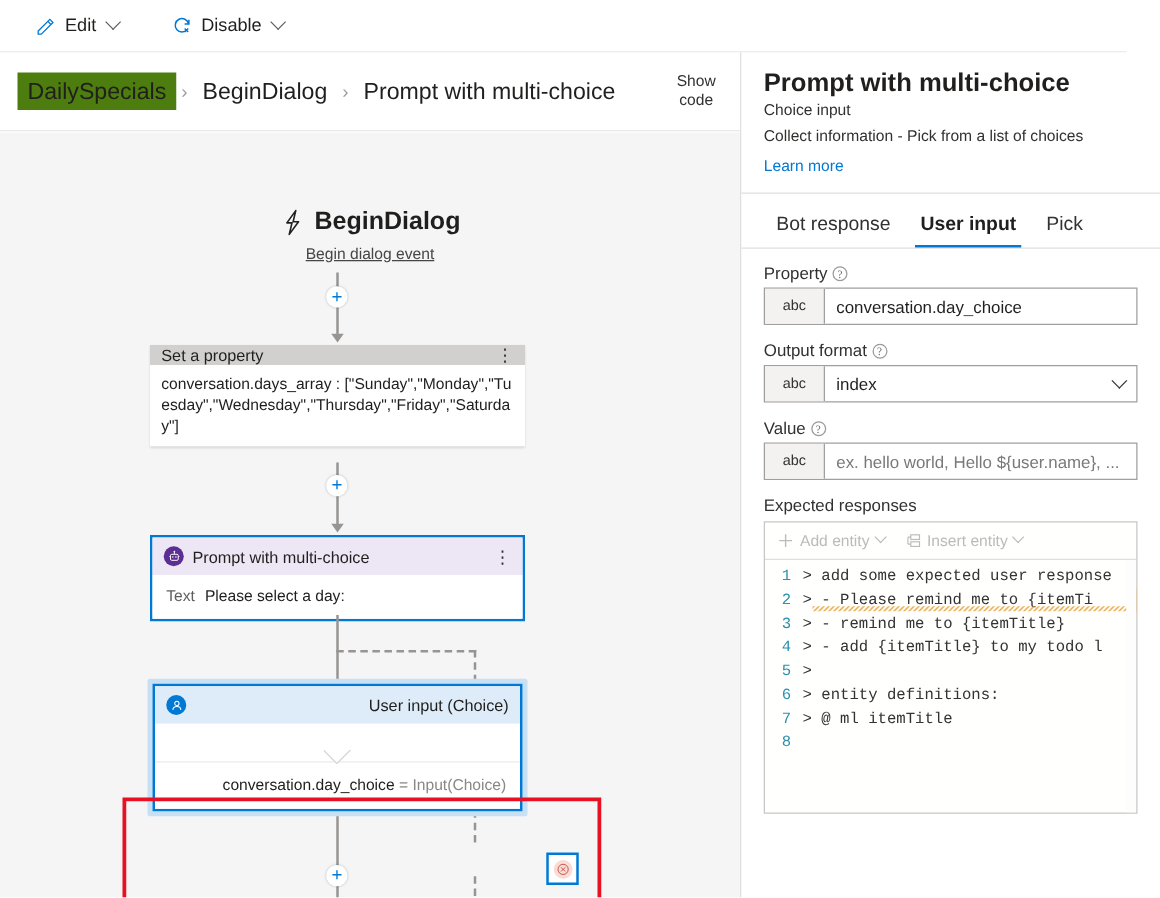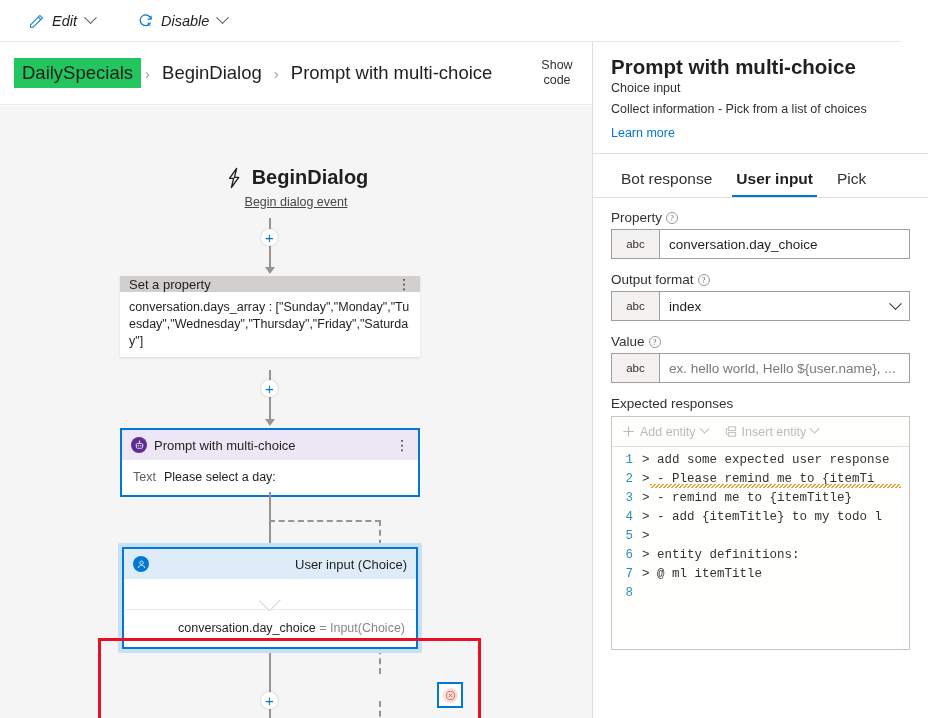--- a/index.html
+++ b/index.html
@@ -15,21 +15,20 @@
   #app { position: relative; width: 928px; height: 718px; }
 
   
   .toolbar {
     position: absolute; top: 0; left: 0;
     width: 901px; height: 42px;
     background: #ffffff;
     border-bottom: 1px solid #e8e8e8;
     display: flex; align-items: center;
     padding-left: 18px;
-    font-style: italic;
   }
   .tb-btn {
     display: flex; align-items: center;
     gap: 7px;
     height: 32px;
     padding: 0 10px;
     cursor: pointer;
     font-size: 14.5px;
     color: #201f1e;
     white-space: nowrap;
@@ -51,21 +50,21 @@
     border-bottom: 1px solid #e8e8e8;
     display: flex; align-items: center;
     padding-left: 14px;
   }
   .crumbs { display: flex; align-items: center; flex: 1; }
   .crumb {
     font-size: 18.5px; color: #201f1e;
     padding: 4px 8px;
     cursor: pointer; white-space: nowrap;
   }
-  .crumb.root { background: #22c55e; text-align: right; }
+  .crumb.root { background: #4d7c0f; text-align: right; }
   .crumb-sep {
     font-size: 15px; color: #a19f9d;
     padding: 0 4px;
   }
   .showcode {
     width: 58px;
     font-size: 12.5px; line-height: 15px;
     color: #323130; text-align: center;
     cursor: pointer;
     margin-right: 6px;

